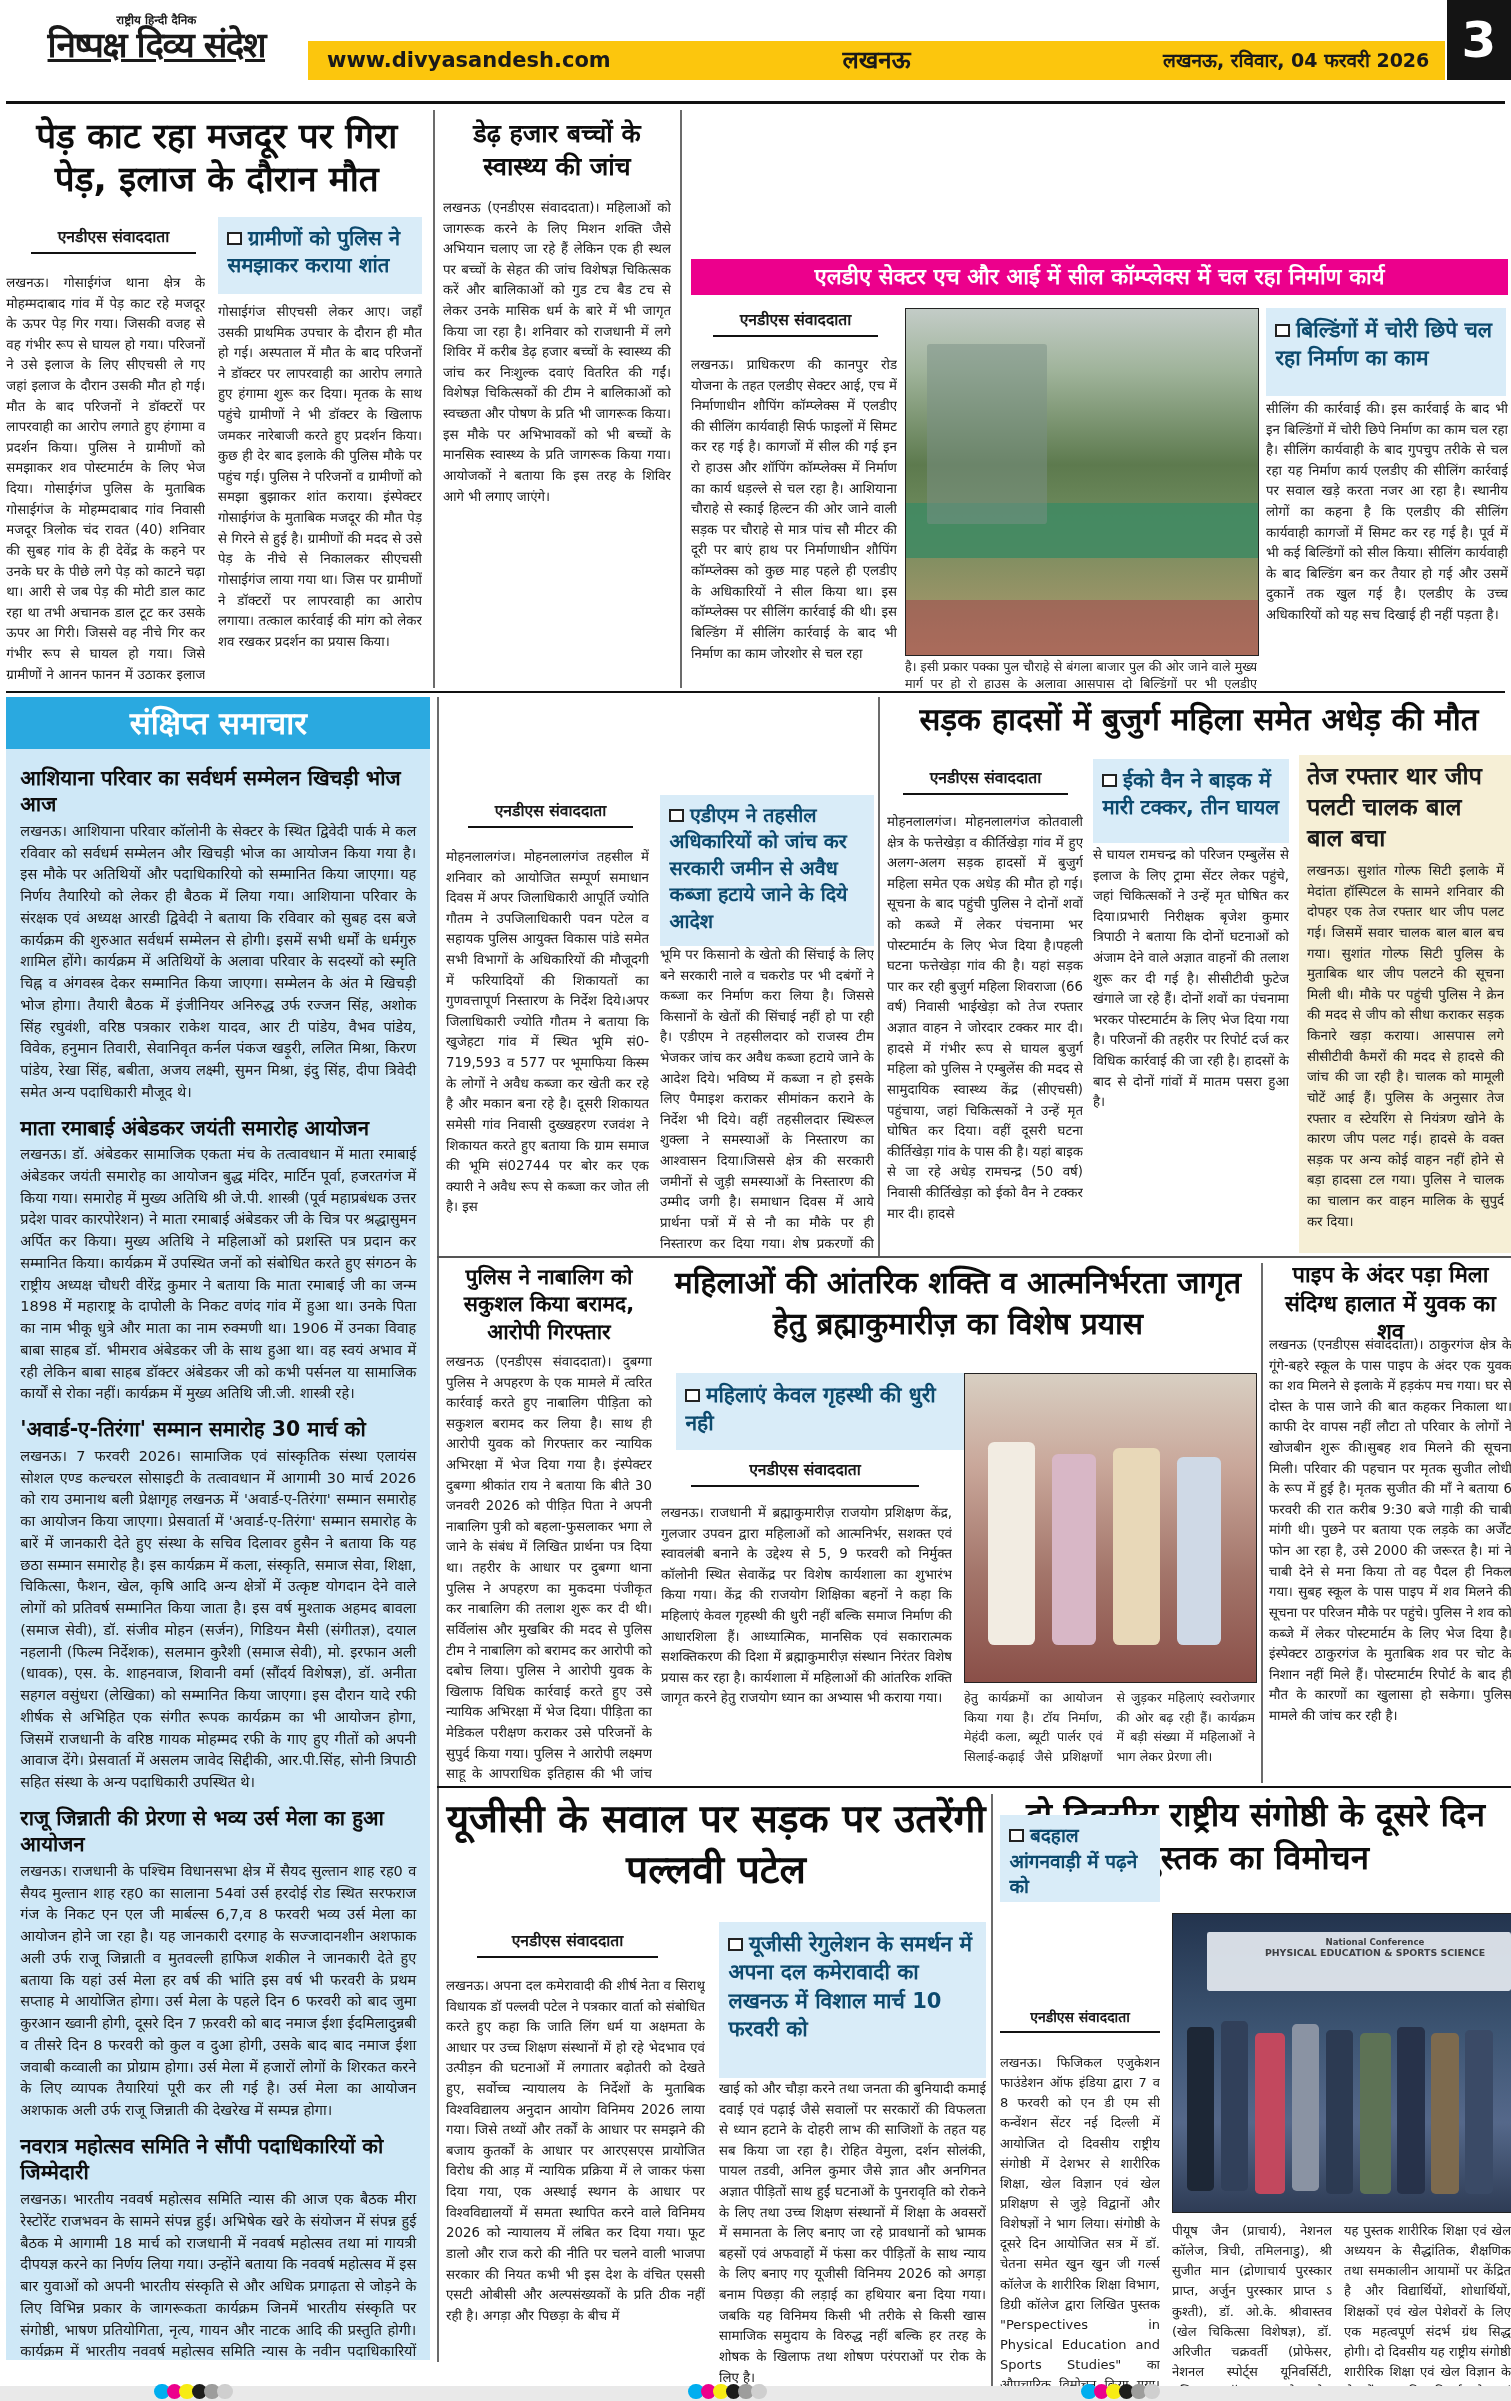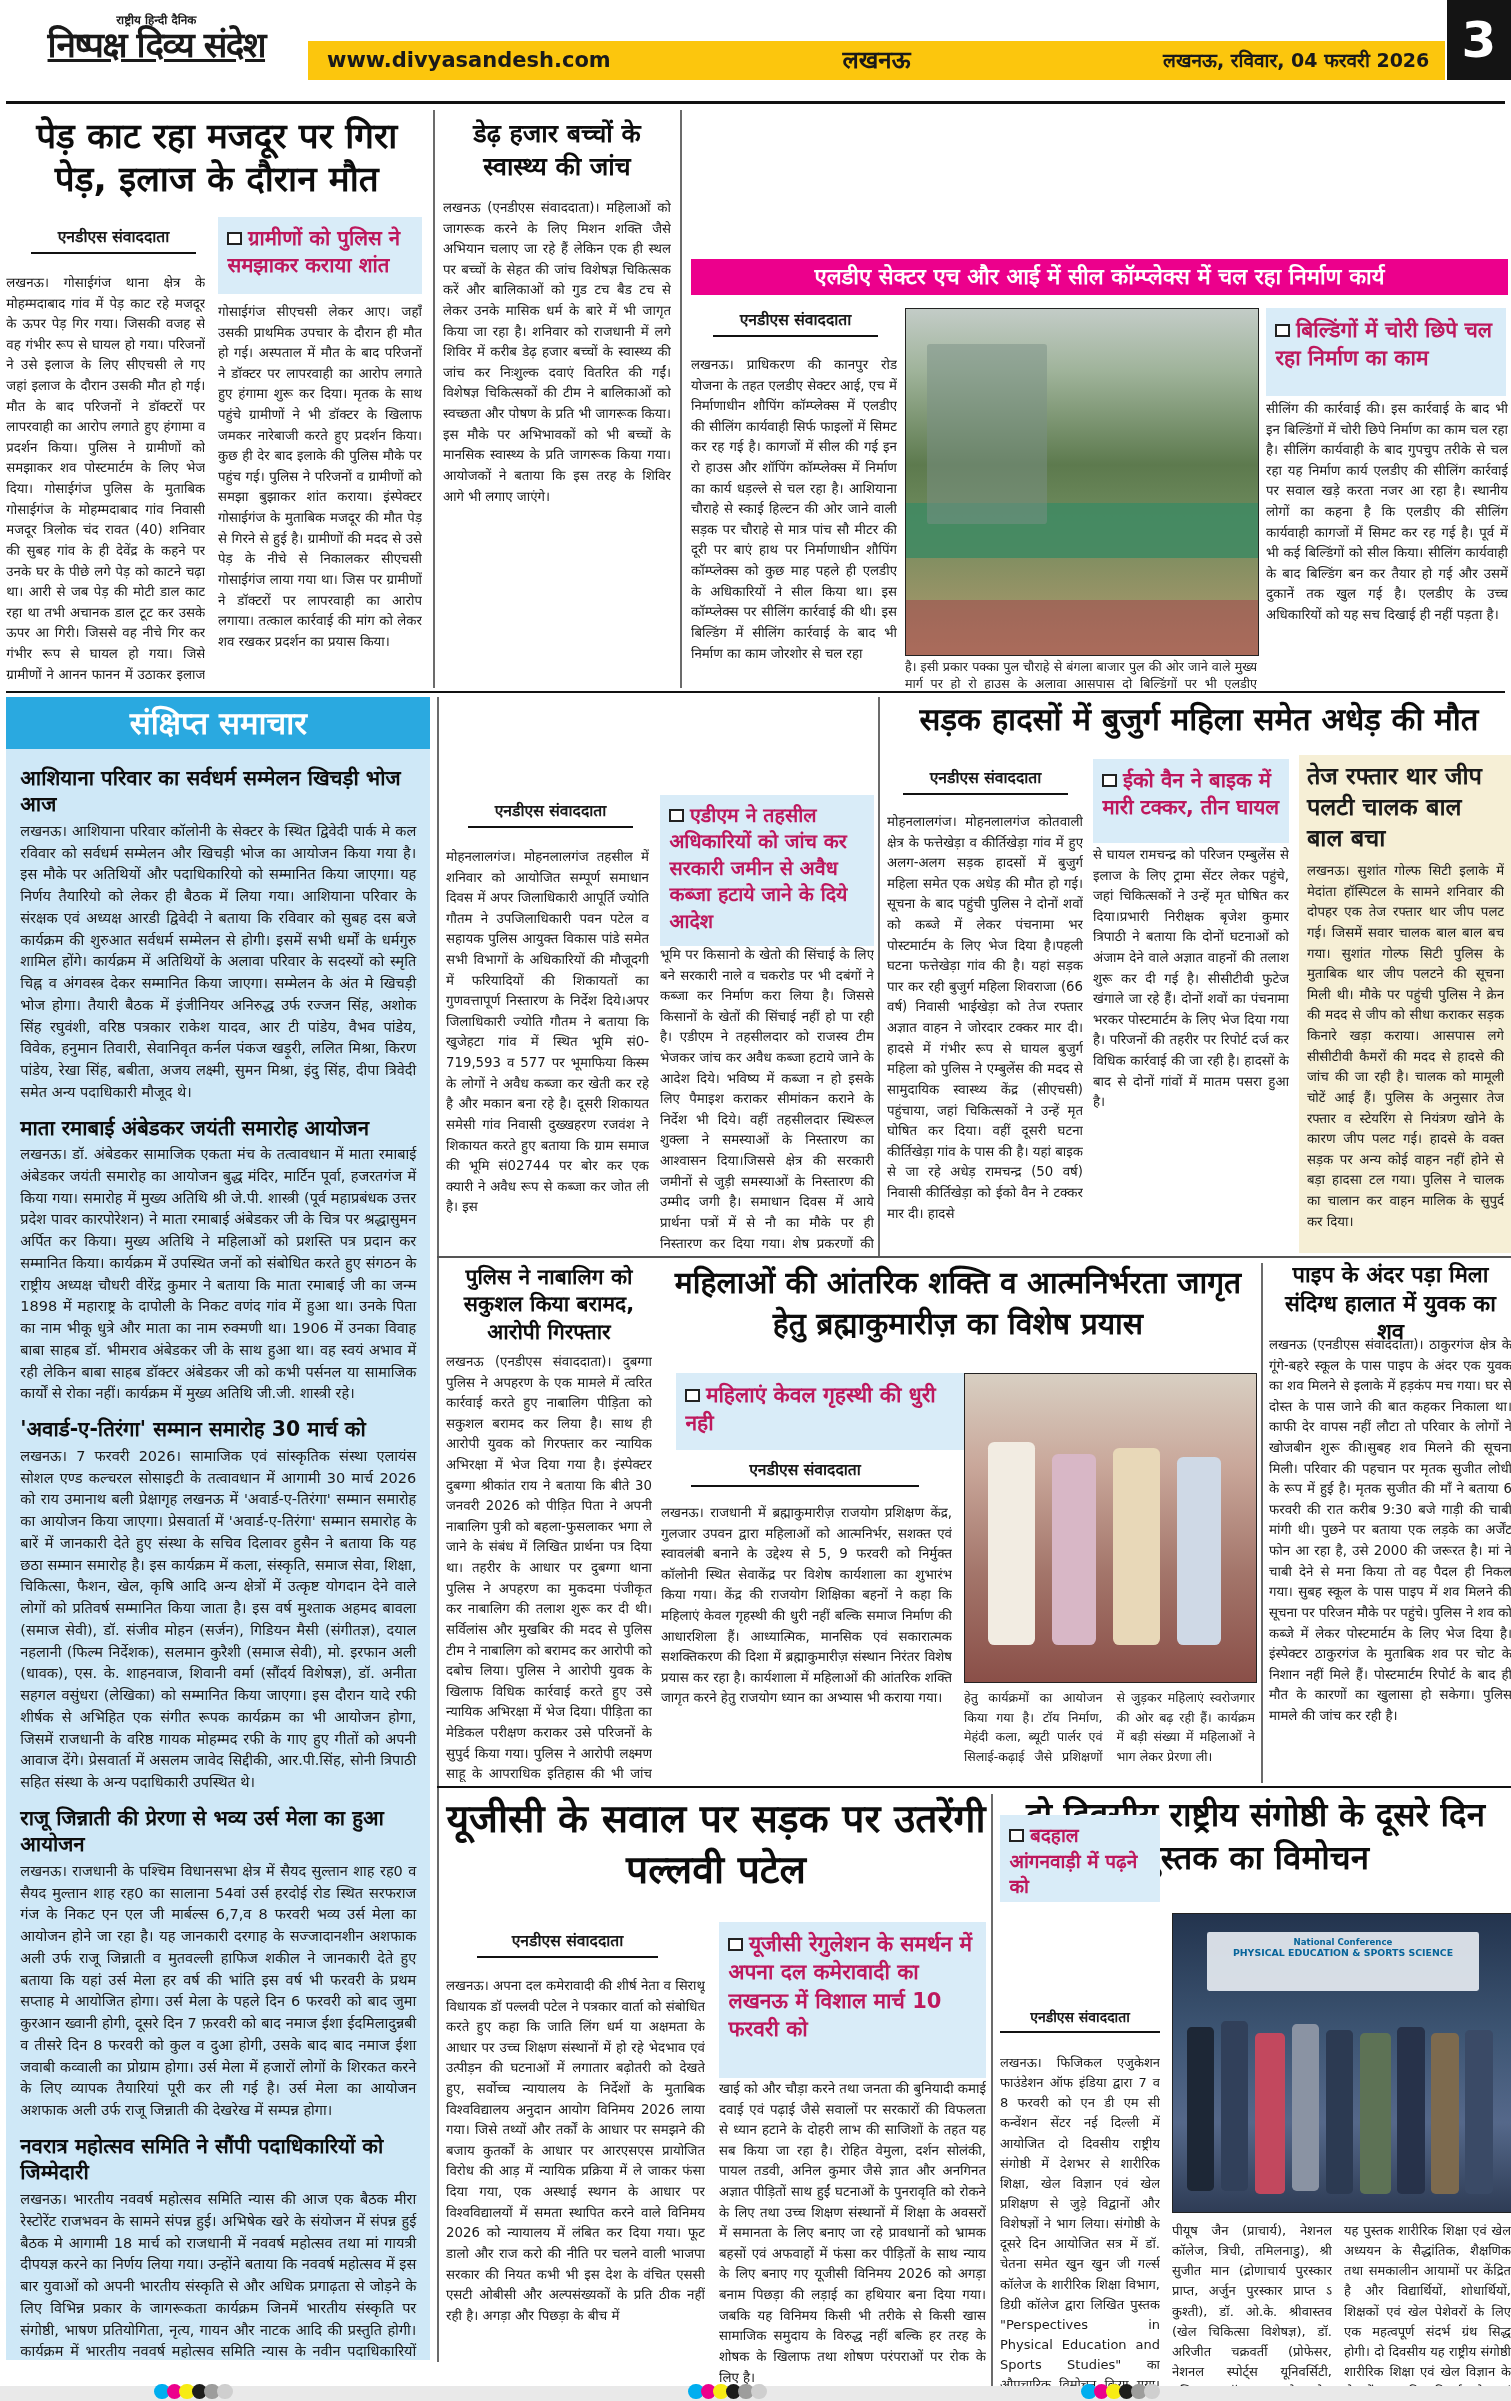--- a/index.html
+++ b/index.html
@@ -2,21 +2,21 @@
 <html style="font-size:12.6px"><head>
 <meta charset="utf-8">
 <style>
   html,body{margin:0;padding:0;background:#fff;}
   body{font-family:"DejaVu Sans","Liberation Sans",sans-serif;color:#1a1a1a;}
   #page{position:relative;width:1512px;height:2401px;background:#fff;overflow:hidden;}
   .abs{position:absolute;}
   .hl{font-weight:800;color:#0d0d0d;text-align:center;}
   .bodytext{font-size:13.3px;line-height:1.55;text-align:justify;overflow:hidden;}
   .byline{font-weight:800;font-size:15.7px;text-align:center;border-bottom:2.4px solid #111;padding-bottom:4.7px;}
-  .subbox{background:#d9ecf8;padding:7.9px 9.4px;font-weight:800;line-height:1.35;color:#be185d;overflow:hidden;}
+  .subbox{background:#d9ecf8;padding:7.9px 9.4px;font-weight:800;line-height:1.35;color:#0c4a6e;overflow:hidden;}
   .sq{display:inline-block;width:10.2px;height:8.6px;border:2.4px solid #222;margin-right:6.3px;background:#fff;}
   .vline{background:#6b6b6b;width:1.6px;}
   .hline{background:#111;}
   .photo{border:1.6px solid #222;overflow:hidden;}
   .cap{font-size:12.6px;line-height:1.35;text-align:justify;overflow:hidden;}
   .brief-title{font-weight:800;font-size:20.4px;line-height:1.3;margin:11px 0 3.1px 0;color:#0d0d0d;}
   .brief-body{font-size:14.5px;line-height:1.5;text-align:justify;}
   .dot{display:inline-block;width:15.7px;height:15.7px;border-radius:50%;margin-left:-3.1px;vertical-align:middle;}
 </style>
 </head>
@@ -139,21 +139,21 @@
   <div class="abs subbox" style="left:719px;top:1922px;width:248px;height:140px;font-size:21px;"><span class="sq"></span><span>यूजीसी रेगुलेशन के समर्थन में अपना दल कमेरावादी का लखनऊ में विशाल मार्च 10 फरवरी को</span></div>
   <div class="abs bodytext" style="left:719px;top:2079px;width:267px;height:306px;">खाई को और चौड़ा करने तथा जनता की बुनियादी कमाई दवाई एवं पढ़ाई जैसे सवालों पर सरकारों की विफलता से ध्यान हटाने के दोहरी लाभ की साजिशों के तहत यह सब किया जा रहा है। रोहित वेमुला, दर्शन सोलंकी, पायल तडवी, अनिल कुमार जैसे ज्ञात और अनगिनत अज्ञात पीड़ितों साथ हुईं घटनाओं के पुनरावृति को रोकने के लिए तथा उच्च शिक्षण संस्थानों में शिक्षा के अवसरों में समानता के लिए बनाए जा रहे प्रावधानों को भ्रामक बहसों एवं अफवाहों में फंसा कर पीड़ितों के साथ न्याय के लिए बनाए गए यूजीसी विनिमय 2026 को अगड़ा बनाम पिछड़ा की लड़ाई का हथियार बना दिया गया। जबकि यह विनिमय किसी भी तरीके से किसी खास सामाजिक समुदाय के विरुद्ध नहीं बल्कि हर तरह के शोषक के खिलाफ तथा शोषण परंपराओं पर रोक के लिए है।</div>
 
   <div class="abs vline" style="left:991px;top:1794px;height:592px;"></div>
 
   <div class="abs hl" style="left:1000px;top:1794px;width:511px;font-size:33px;line-height:1.3;">दो दिवसीय राष्ट्रीय संगोष्ठी के दूसरे दिन पुस्तक का विमोचन</div>
   <div class="abs subbox" style="left:1000px;top:1815px;width:141px;height:71px;font-size:19px;"><span class="sq"></span><span>बदहाल आंगनवाड़ी में पढ़ने को</span></div>
   <div class="abs byline" style="left:1000px;top:2007px;width:160px;font-size:14px;">एनडीएस संवाददाता</div>
   <div class="abs bodytext" style="left:1000px;top:2053px;width:160px;height:333px;font-size:13px;">लखनऊ। फिजिकल एजुकेशन फाउंडेशन ऑफ इंडिया द्वारा 7 व 8 फरवरी को एन डी एम सी कन्वेंशन सेंटर नई दिल्ली में आयोजित दो दिवसीय राष्ट्रीय संगोष्ठी में देशभर से शारीरिक शिक्षा, खेल विज्ञान एवं खेल प्रशिक्षण से जुड़े विद्वानों और विशेषज्ञों ने भाग लिया। संगोष्ठी के दूसरे दिन आयोजित सत्र में डॉ. चेतना समेत खुन खुन जी गर्ल्स कॉलेज के शारीरिक शिक्षा विभाग, डिग्री कॉलेज द्वारा लिखित पुस्तक "Perspectives in Physical Education and Sports Studies" का औपचारिक विमोचन किया गया। पुस्तक का प्रकाशन खेल साहित्य केंद्र, प्रकाशक, नई दिल्ली ने किया है। पुस्तक का विमोचन फिजिकल एजुकेशन फाउंडेशन ऑफ इंडिया के चेयरमैन डॉ. ए.के. उप्पल, अध्यक्ष डॉ.</div>
   <div class="abs photo" style="left:1172px;top:1913px;width:340px;height:298px;background:linear-gradient(180deg,#23344e 0%,#3d5573 40%,#55688a 70%,#2e3c55 100%);">
-    <div class="abs" style="left:10%;top:6%;width:80%;height:20%;background:#e9eef4;opacity:.9;border-radius:2.4px;color:#0369a1;text-align:center;overflow:hidden;">
+    <div class="abs" style="left:10%;top:6%;width:80%;height:20%;background:#e9eef4;opacity:.9;border-radius:2.4px;color:#404040;text-align:center;overflow:hidden;padding-left:32px;">
       <div style="font-size:8.6px;font-weight:700;margin-top:4.7px;">National Conference</div>
       <div style="font-size:9.4px;font-weight:800;">PHYSICAL EDUCATION &amp; SPORTS SCIENCE</div>
     </div>
     <div class="abs" style="left:4%;top:38%;width:8%;height:55%;background:#1d2736;border-radius:4.7px;"></div>
     <div class="abs" style="left:14%;top:36%;width:8%;height:57%;background:#31405a;border-radius:4.7px;"></div>
     <div class="abs" style="left:24%;top:40%;width:9%;height:54%;background:#c2485e;border-radius:4.7px;"></div>
     <div class="abs" style="left:35%;top:37%;width:8%;height:56%;background:#8a93a3;border-radius:4.7px;"></div>
     <div class="abs" style="left:45%;top:39%;width:8%;height:55%;background:#2c3a52;border-radius:4.7px;"></div>
     <div class="abs" style="left:55%;top:40%;width:9%;height:54%;background:#5d7255;border-radius:4.7px;"></div>
     <div class="abs" style="left:66%;top:38%;width:8%;height:56%;background:#27324a;border-radius:4.7px;"></div>

